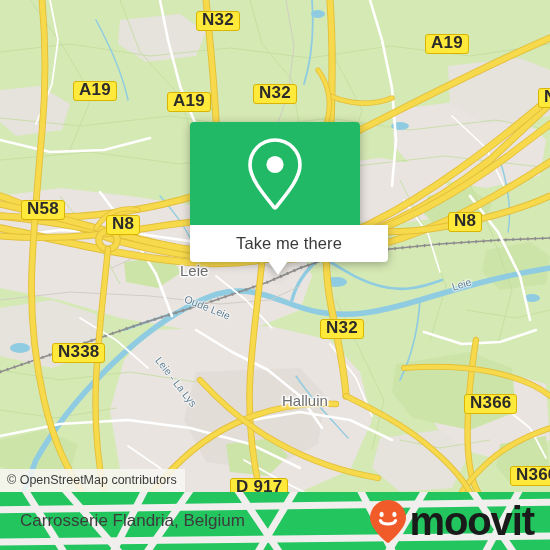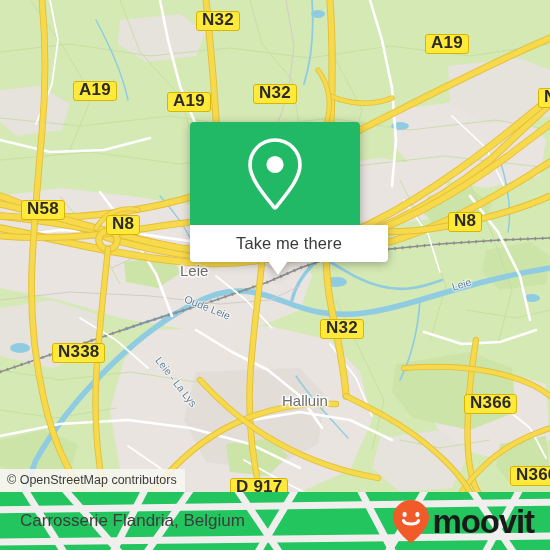--- a/index.html
+++ b/index.html
@@ -168,21 +168,21 @@
     right: 16px;
     top: 50%;
     transform: translateY(-50%);
     display: flex;
     align-items: center;
     gap: 1px;
   }
   #brand-name {
     color: #1a1a1a;
     font-family: "Liberation Sans", sans-serif;
-    font-size: 33px;
+    font-size: 40px;
     font-weight: bold;
     letter-spacing: -1.1px;
     line-height: 33px;
   }
 </style>
 </head>
 <body>
 
 <div id="app">
 

